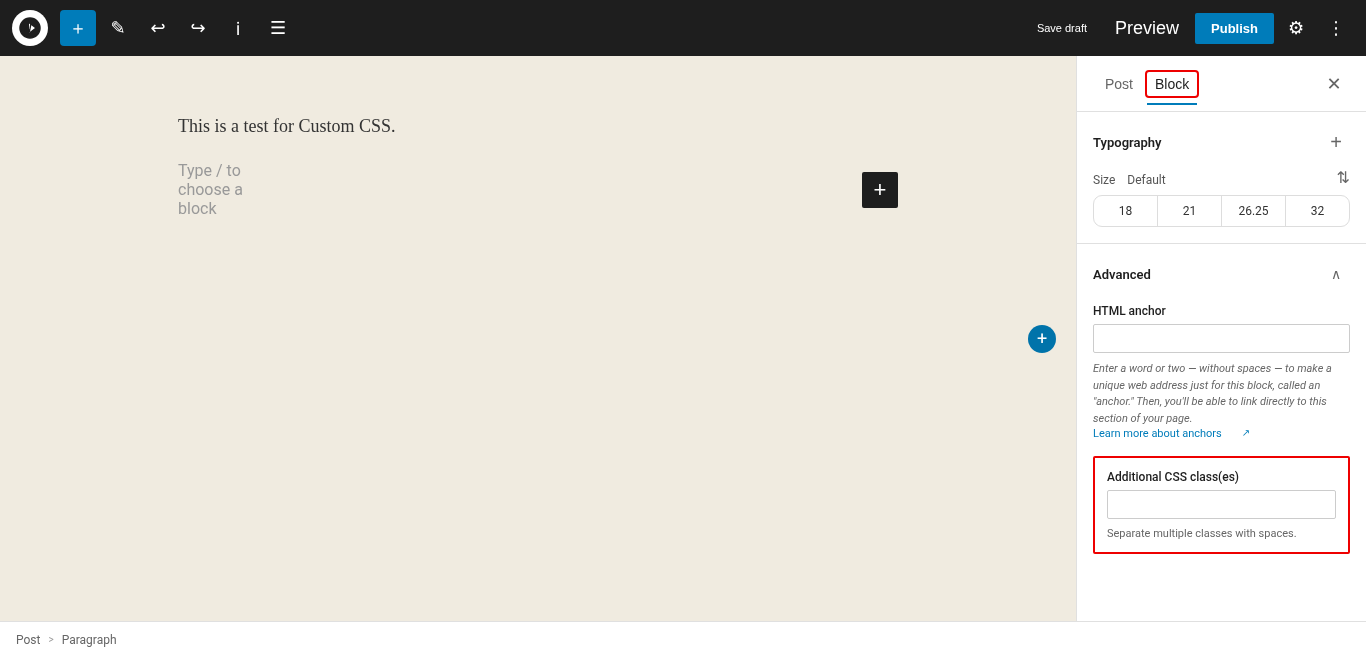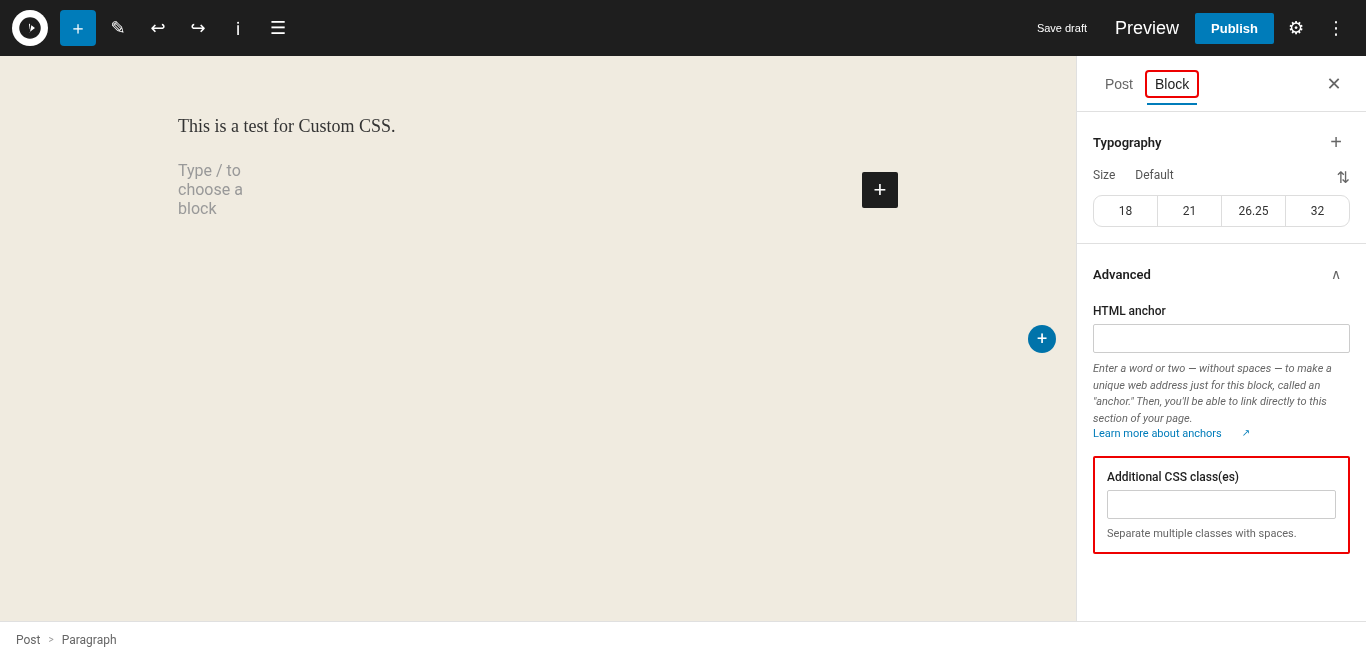--- a/index.html
+++ b/index.html
@@ -127,21 +127,21 @@
       background: none; border: none; cursor: pointer; font-size: 20px; color: #666;
       width: 28px; height: 28px; display: flex; align-items: center; justify-content: center;
     }
     .section-collapse-btn {
       background: none; border: none; cursor: pointer; font-size: 14px; color: #666;
       width: 28px; height: 28px; display: flex; align-items: center; justify-content: center;
     }
 
     
     .size-row {
-      display: flex; align-items: flex-start; gap: 16px; margin-top: 12px;
+      display: flex; align-items: flex-end; gap: 8px; margin-top: 12px;
     }
     .size-label { font-size: 12px; color: #555; }
     .size-default { font-size: 12px; color: #555; margin-left: 4px; }
     .size-filter-btn {
       background: none; border: none; cursor: pointer; margin-left: auto;
       font-size: 16px; color: #666;
     }
     .font-sizes {
       display: flex; border: 1px solid #ddd; border-radius: 9px; margin-top: 8px; overflow: hidden;
     }

